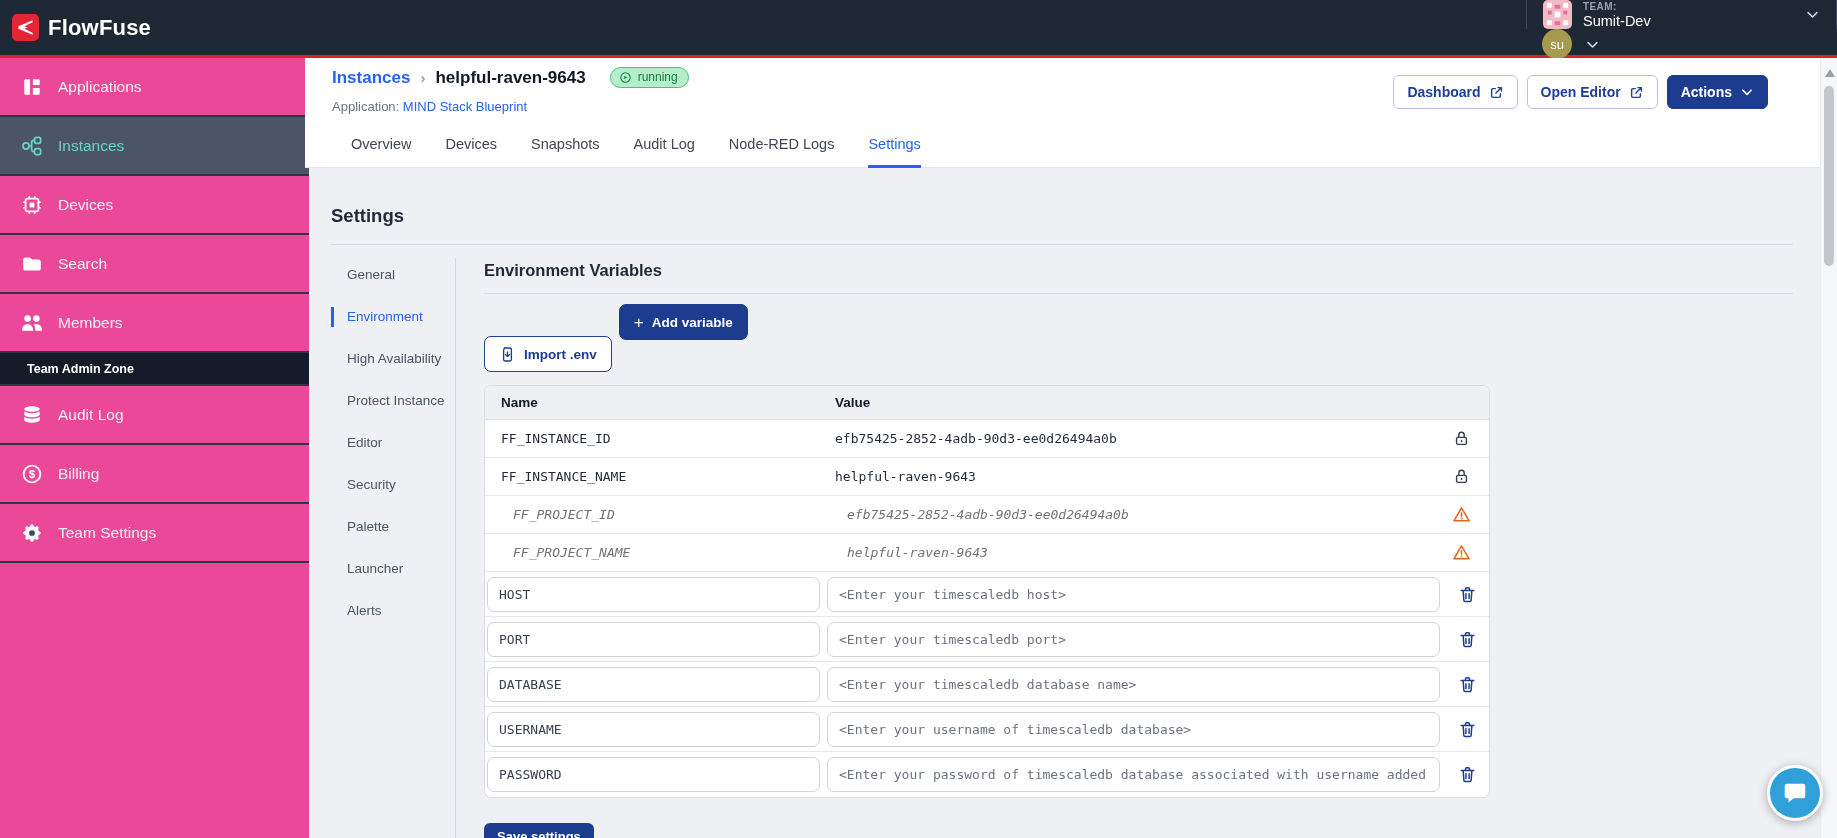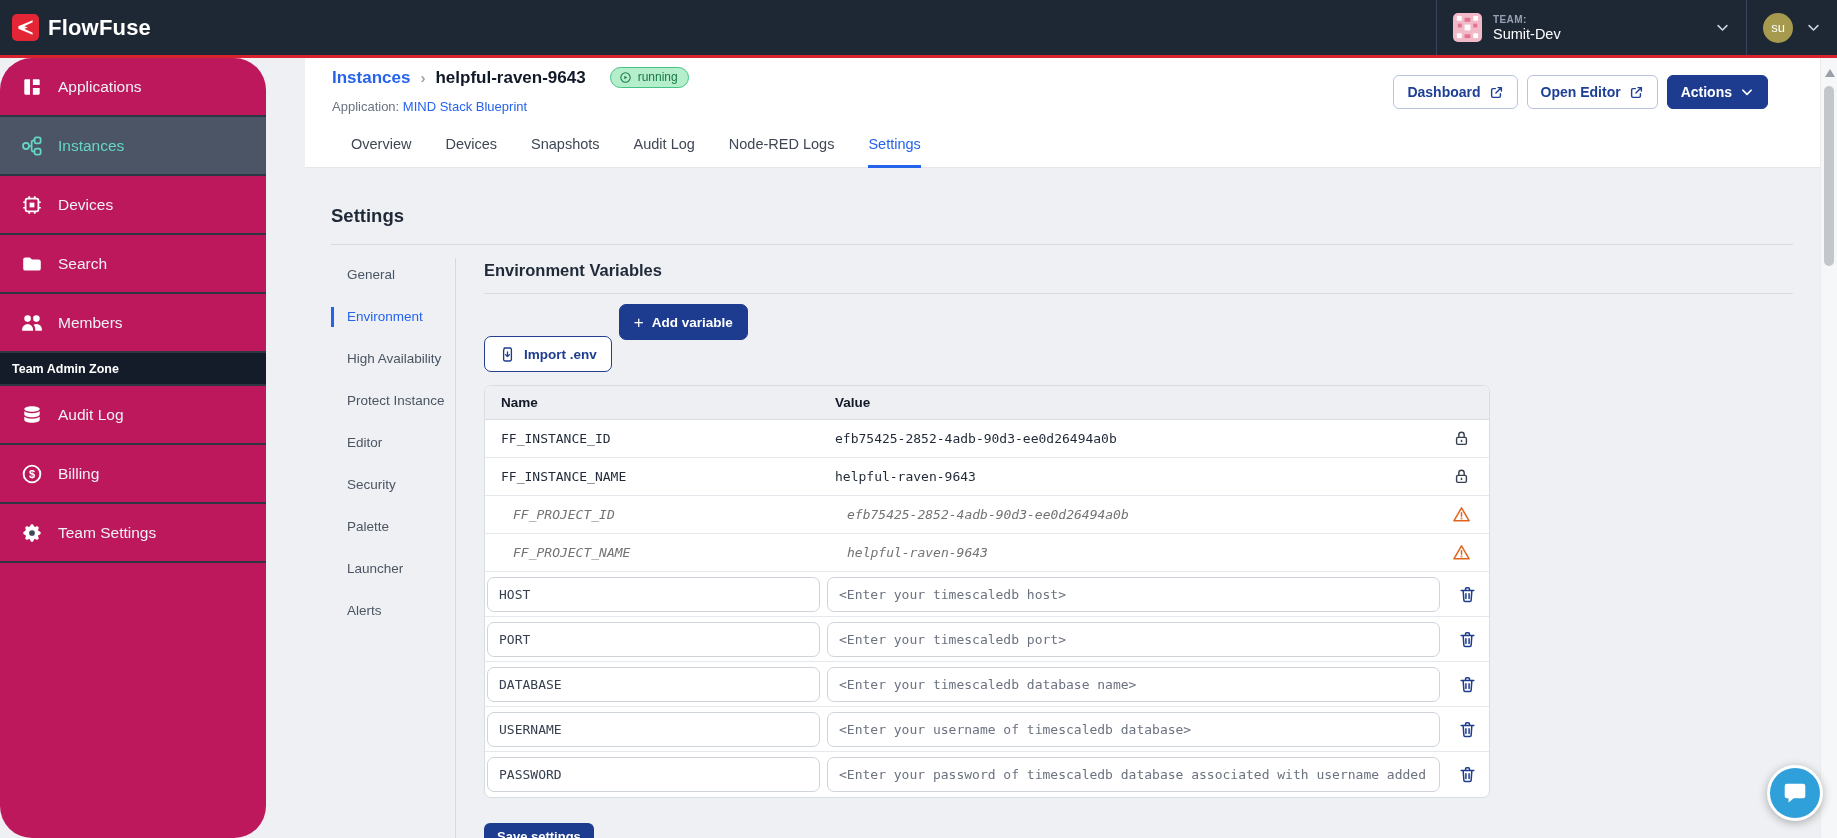--- a/index.html
+++ b/index.html
@@ -7,42 +7,42 @@
   body { font-family:"Liberation Sans", sans-serif; overflow:hidden; }
   .screen { position:relative; width:1837px; height:838px; background:#eef0f3; overflow:hidden; }
 
   
   .topbar { position:absolute; top:0; left:0; width:100%; height:58px; background:#1e2734;
             border-bottom:3px solid #d8222f; display:flex; align-items:center; }
   .brand { display:flex; align-items:center; gap:9px; padding-left:12px; }
   .brand-icon { width:27px; height:27px; background:#e32636; border-radius:5px; display:grid; place-items:center; }
   .brand-icon svg { width:19px; height:19px; }
   .brand-name { color:#fff; font-size:22px; font-weight:700; letter-spacing:.2px; }
-  .topbar-right { margin-left:auto; display:flex; align-items:stretch; height:100%; }
+  .topbar-right { margin-left:auto; display:flex; align-items:stretch; height:100%;flex-direction:column; }
   .team-box { width:311px; display:flex; align-items:center; gap:11px; padding:0 16px;
               border-left:1px solid #39455a; border-right:1px solid #39455a; cursor:pointer; }
   .team-avatar { width:29px; height:29px; border-radius:5px; overflow:hidden; flex-shrink:0; }
   .team-label { font-size:10px; color:#98a1b3; font-weight:700; letter-spacing:.4px; }
   .team-name { font-size:14.5px; color:#fff; margin-top:1px; }
   .chev { width:15px; height:15px; color:#cdd4de; }
   .team-box .chev { margin-left:auto; }
   .user-box { display:flex; align-items:center; gap:13px; padding:0 16px; cursor:pointer; }
   .user-avatar { width:30px; height:30px; border-radius:50%; background:#a59a4d; color:#fff;
                  font-size:13px; display:grid; place-items:center; }
 
   
-  .sidebar { position:absolute; top:58px; left:0; width:266px; height:780px; background:#be185d;border-radius:32px; }
+  .sidebar { position:absolute; top:58px; left:0; width:309px; height:780px; background:#ec4899; }
   .side-item { height:59px; display:flex; align-items:center; gap:15px; padding-left:21px;
                border-bottom:2px solid #2e3644; color:#eef1f5; font-size:15.5px; cursor:pointer; }
   .side-item .icon { width:22px; height:22px; color:#fff; flex-shrink:0; display:grid; place-items:center; }
   .side-item .icon svg { width:22px; height:22px; }
   .side-item.active { background:#4b5566; color:#66d6c6; }
   .side-item.active .icon { color:#66d6c6; }
   .zone-label { height:33px; background:#141c2a; color:#fff; font-size:12.5px; font-weight:700;
-                display:flex; align-items:center; padding-left:12px; border-bottom:2px solid #2e3644; }
+                display:flex; align-items:center; padding-left:27px; border-bottom:2px solid #2e3644; }
 
   
   .main { position:absolute; left:305px; top:58px; width:1515px; height:780px; }
   .page-head { position:relative; background:#fff; height:110px; border-bottom:1px solid #e5e7eb; }
   .breadcrumb { position:absolute; left:27px; top:9px; display:flex; align-items:center; gap:10px; }
   .bc-link { color:#2563eb; font-size:17px; font-weight:700; cursor:pointer; }
   .bc-sep { color:#9ca3af; font-size:15px; font-weight:700; }
   .bc-current { color:#111827; font-size:17px; font-weight:700; }
   .badge { margin-left:14px; display:flex; align-items:center; gap:6px; border:1px solid #45c382;
            background:#b4eecb; color:#177a45; border-radius:999px; padding:2px 10px 3px 8px; font-size:12px; }

